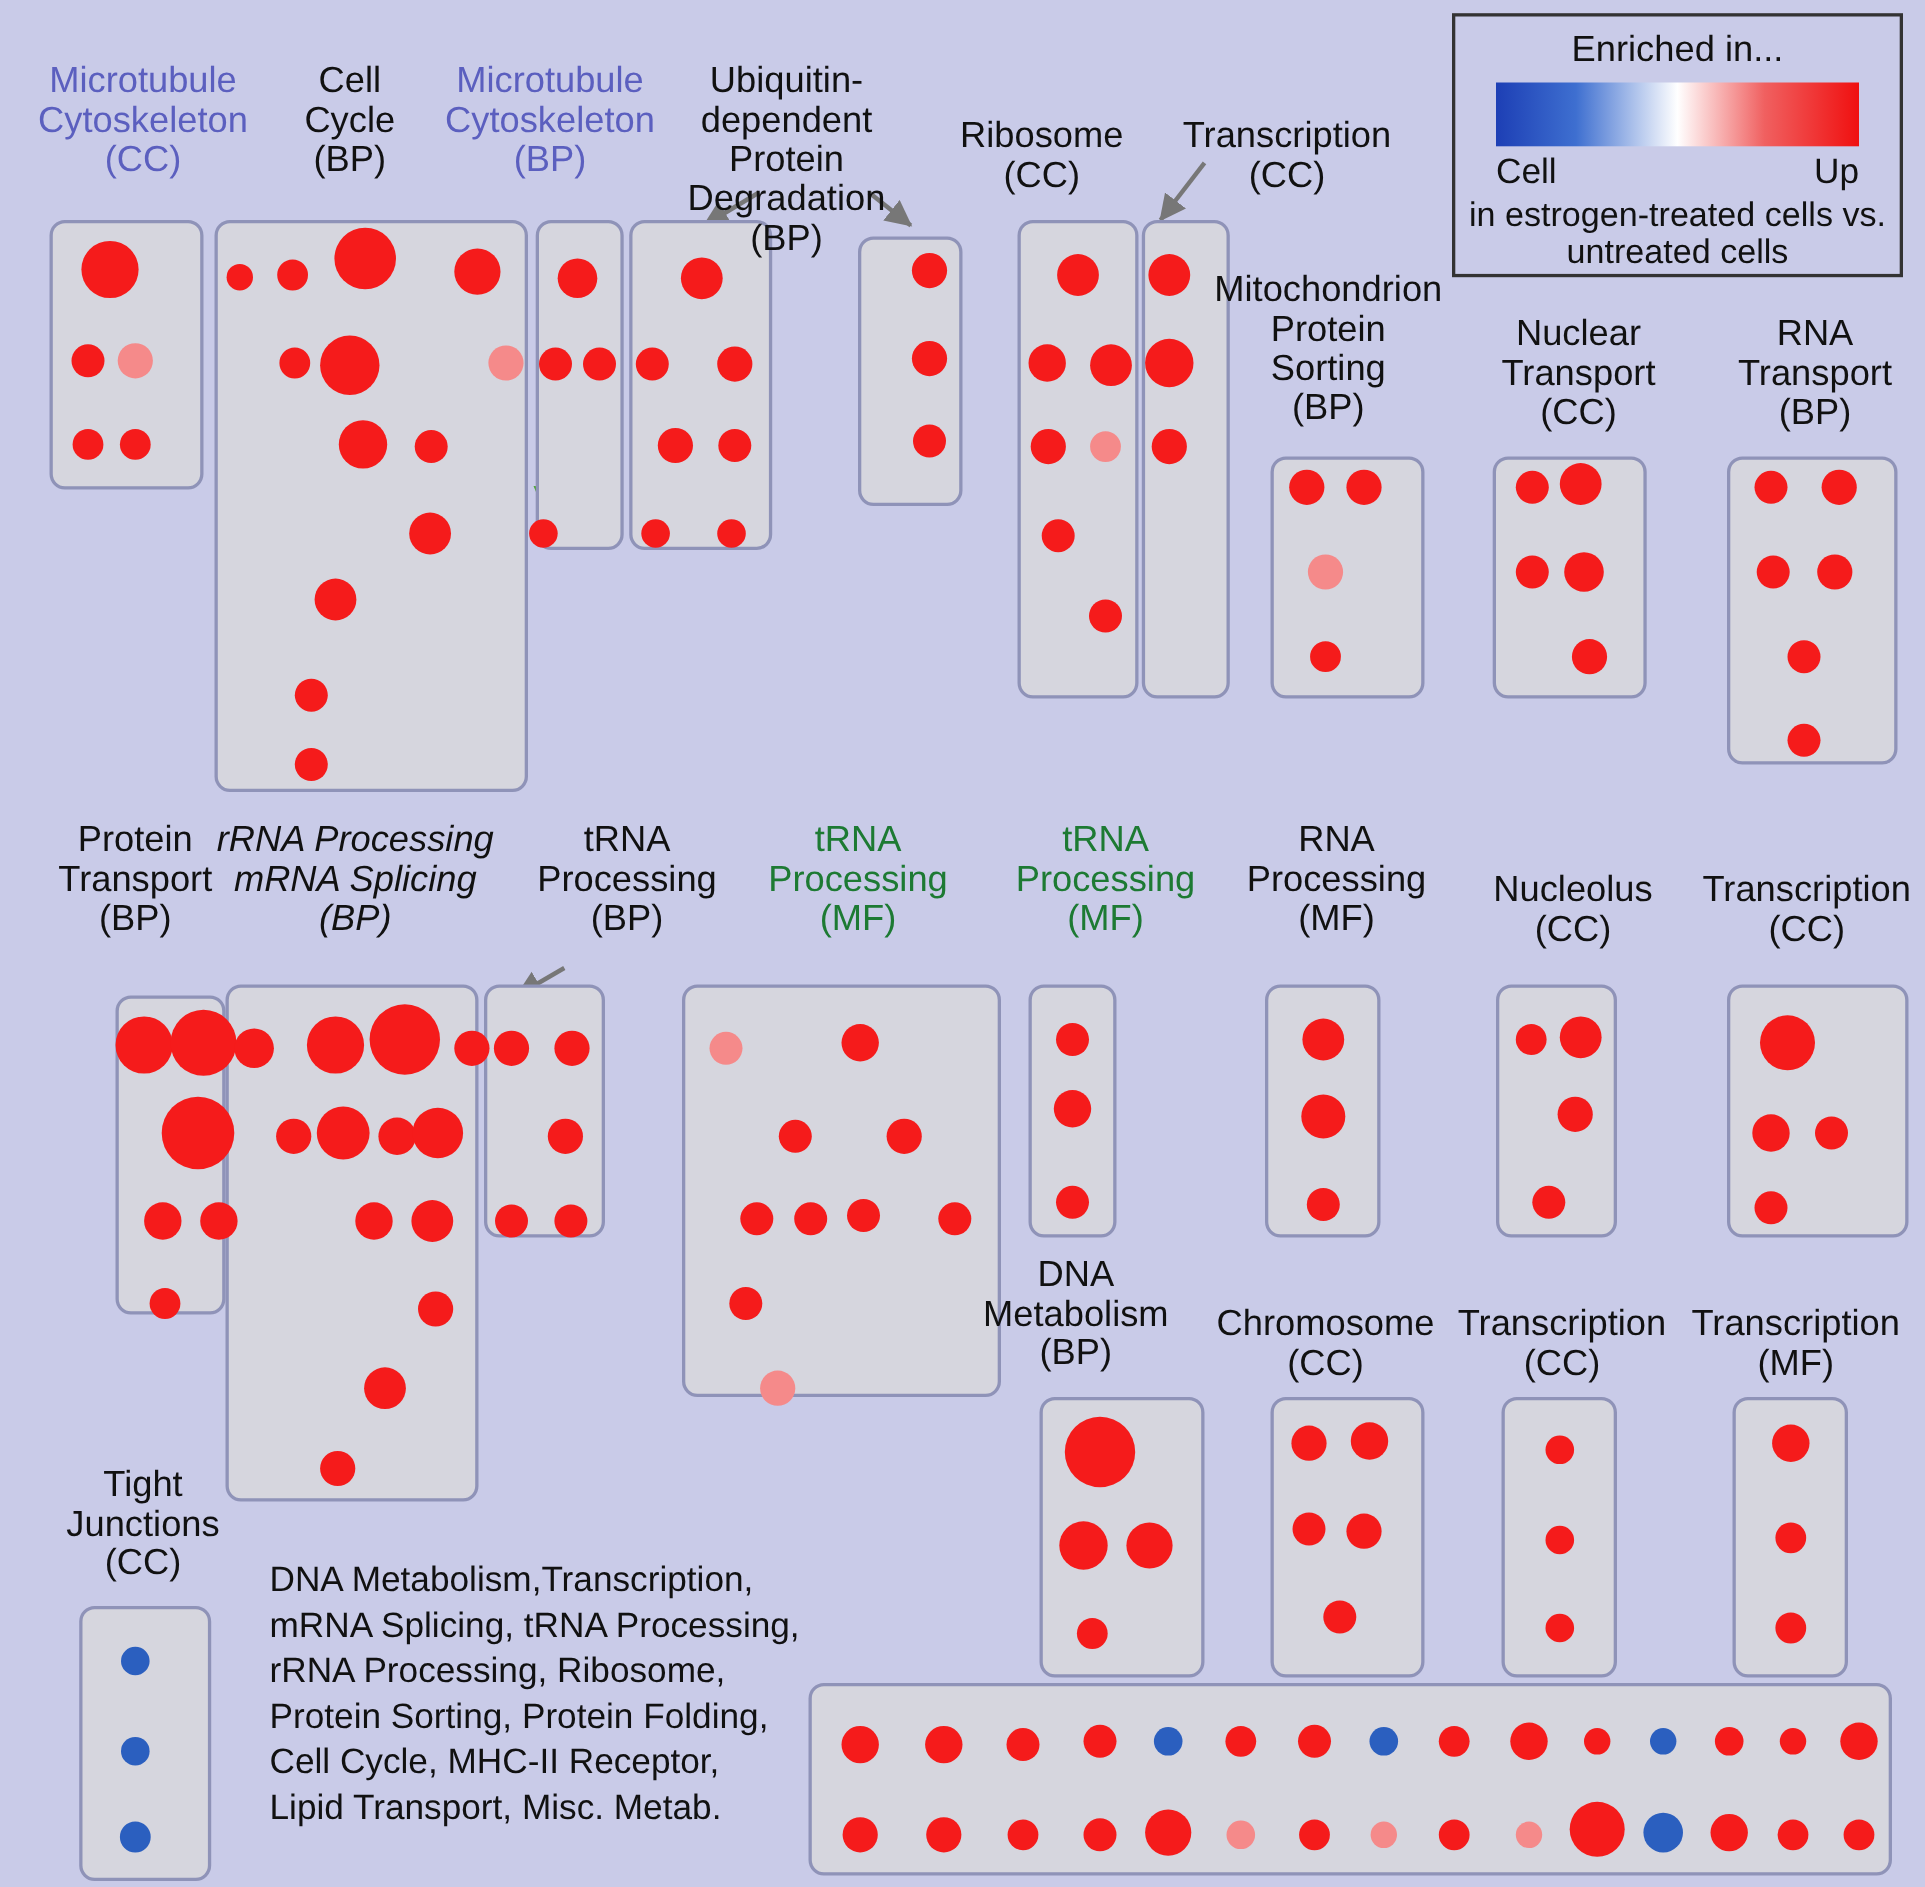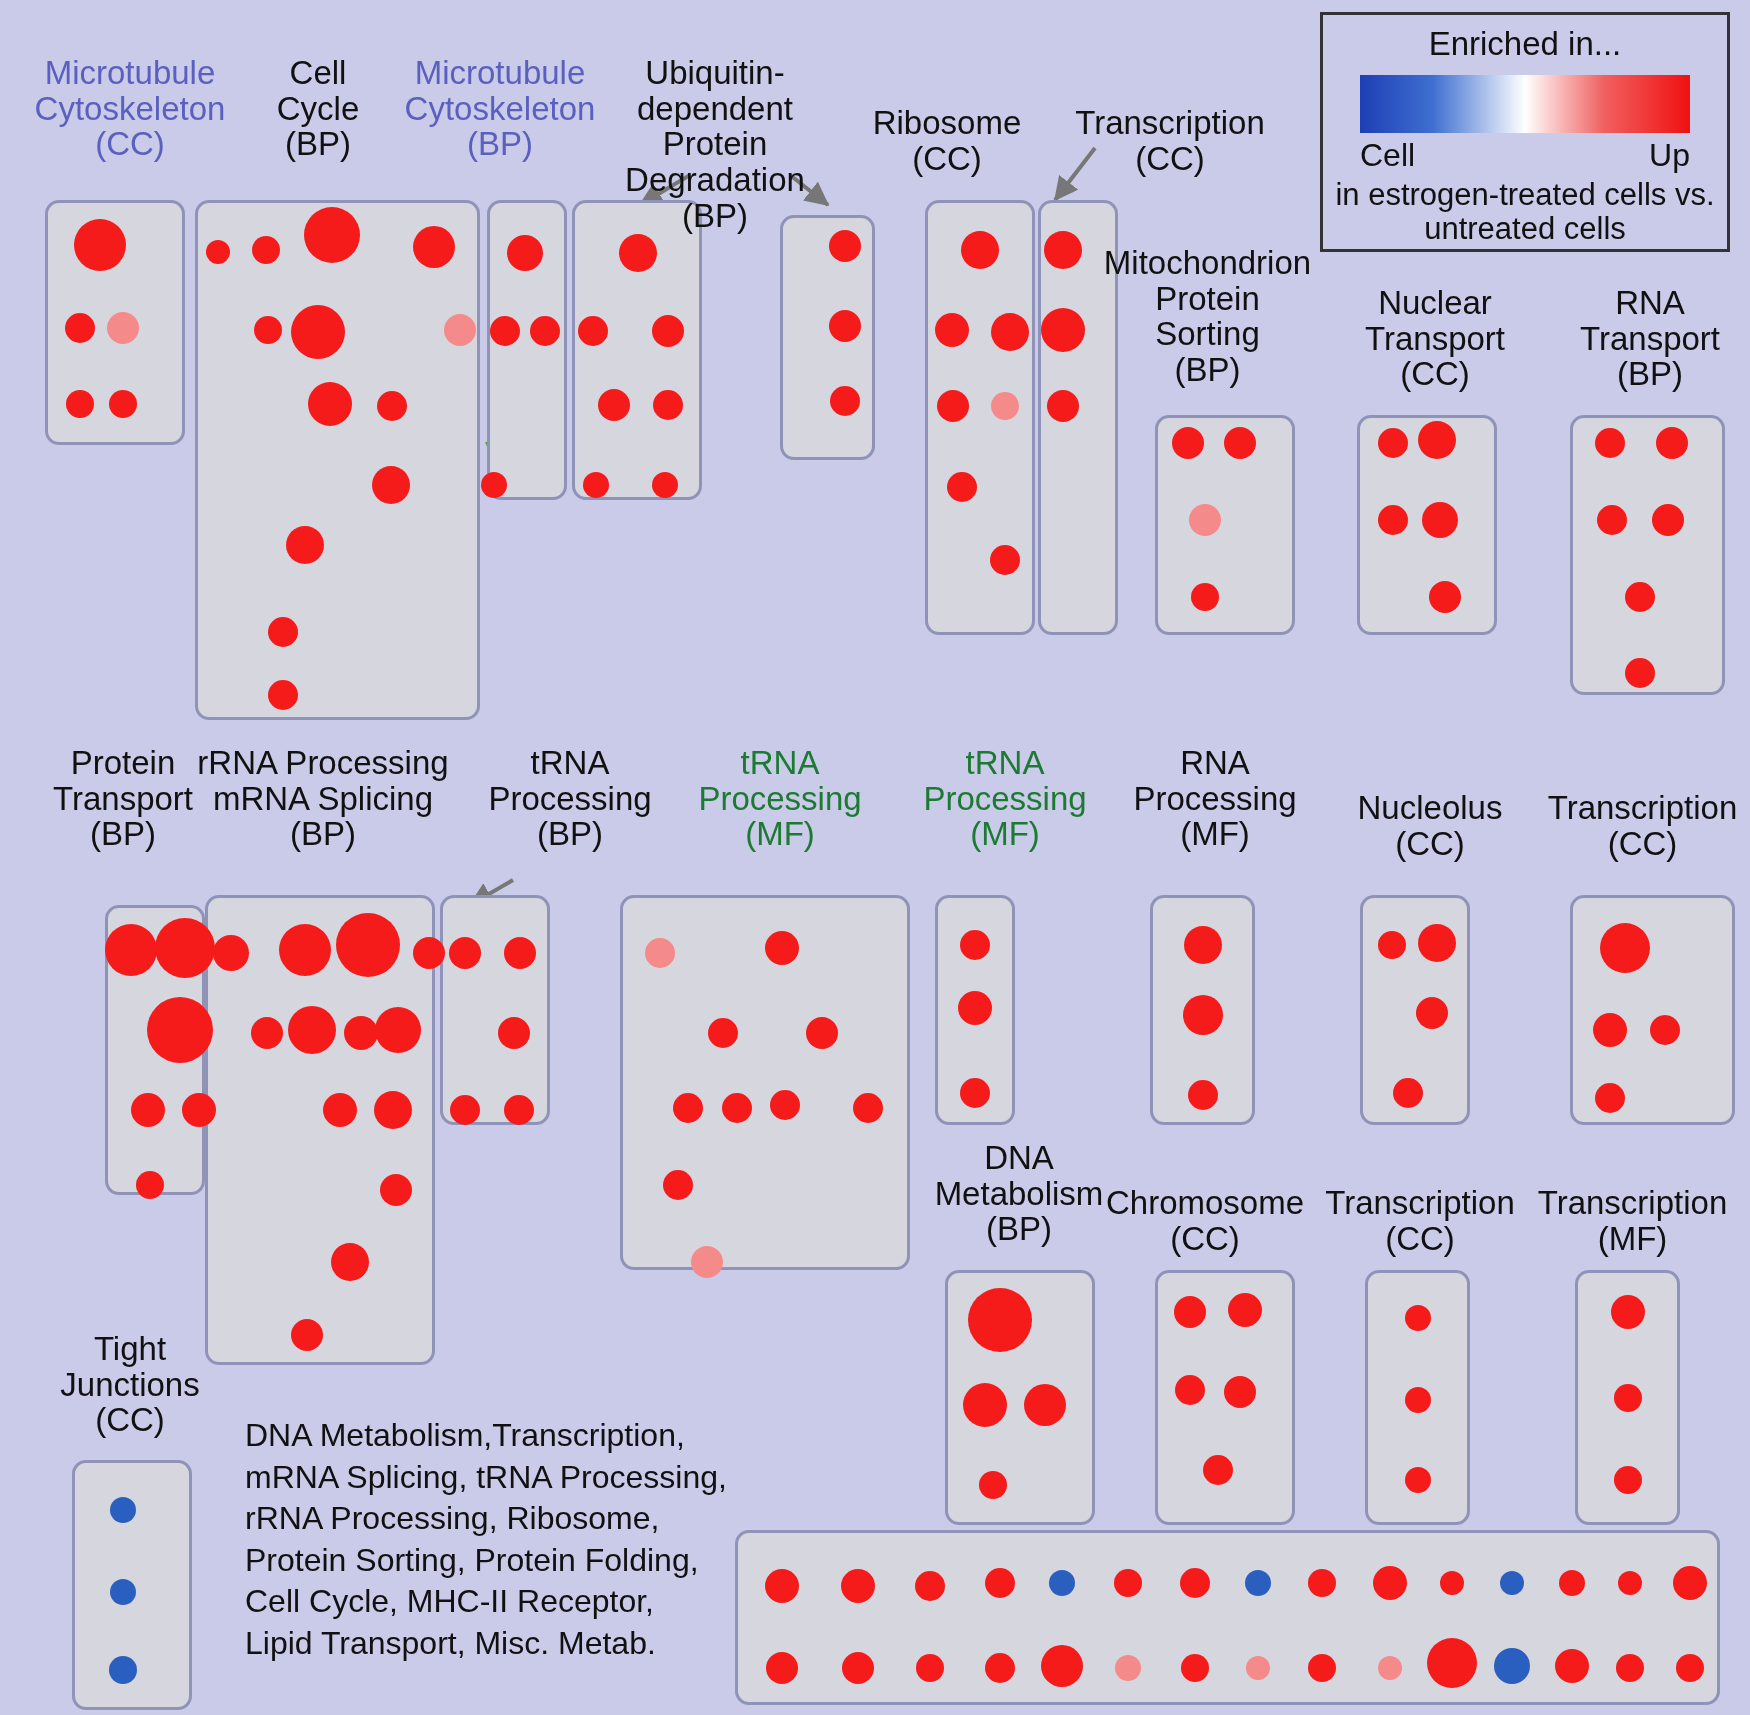--- a/index.html
+++ b/index.html
@@ -382,40 +382,40 @@
 (BP)</div>
     <div class="label" style="left: 1345px; top: 285px; width: 180px;">Nuclear
 Transport
 (CC)</div>
     <div class="label" style="left: 1560px; top: 285px; width: 180px;">RNA
 Transport
 (BP)</div>
     <div class="label" style="left: 38px; top: 745px; width: 170px;">Protein
 Transport
 (BP)</div>
-    <div class="label" style="left: 188px; top: 745px; width: 270px;">rRNA Processing
+    <div class="label" style="left: 188px; top: 745px; width: 270px; font-style: italic;">rRNA Processing
 mRNA Splicing
 (BP)</div>
     <div class="label" style="left: 480px; top: 745px; width: 180px;">tRNA
 Processing
 (BP)</div>
     <div class="label green" style="left: 690px; top: 745px; width: 180px;">tRNA
 Processing
 (MF)</div>
     <div class="label green" style="left: 915px; top: 745px; width: 180px;">tRNA
 Processing
 (MF)</div>
     <div class="label" style="left: 1125px; top: 745px; width: 180px;">RNA
 Processing
 (MF)</div>
     <div class="label" style="left: 1340px; top: 790px; width: 180px;">Nucleolus
 (CC)</div>
     <div class="label" style="left: 1540px; top: 790px; width: 205px;">Transcription
 (CC)</div>
-    <div class="label" style="left: 908px; top: 1140px; width: 190px; padding-left: 16px;">DNA
+    <div class="label" style="left: 867px; top: 1140px; width: 190px; padding-left: 16px;">DNA
 Metabolism
 (BP)</div>
     <div class="label" style="left: 1100px; top: 1185px; width: 210px;">Chromosome
 (CC)</div>
     <div class="label" style="left: 1320px; top: 1185px; width: 200px;">Transcription
 (CC)</div>
     <div class="label" style="left: 1530px; top: 1185px; width: 205px;">Transcription
 (MF)</div>
     <div class="label" style="left: 45px; top: 1310px; width: 170px; margin-top: 21px;">Tight
 Junctions

